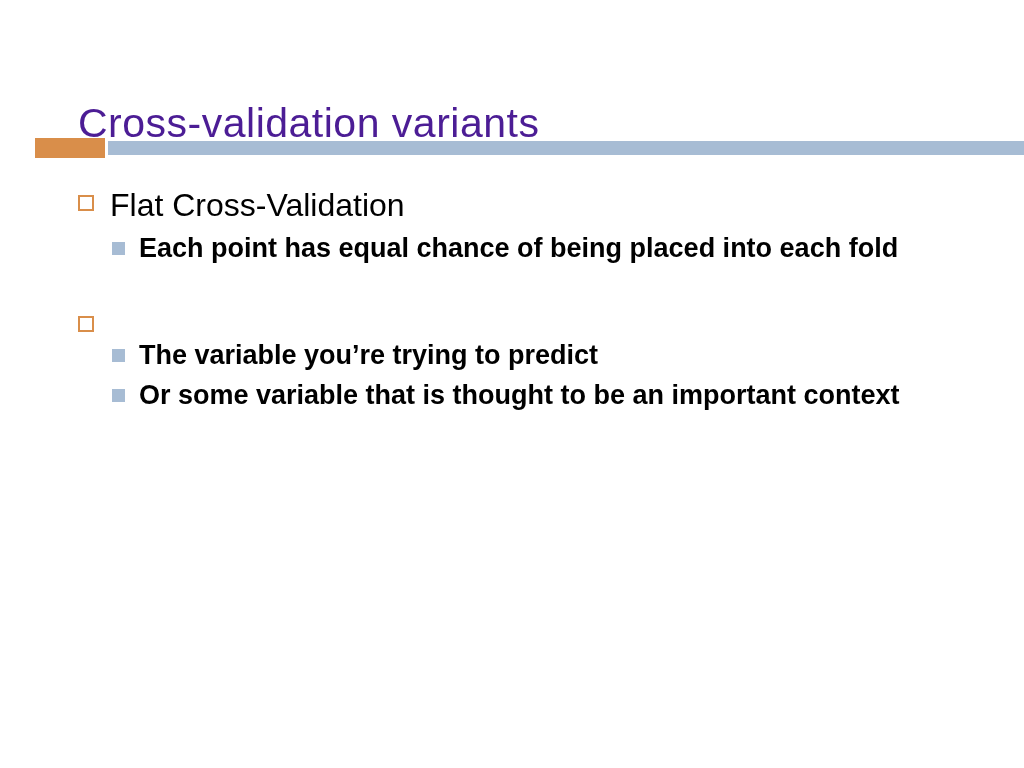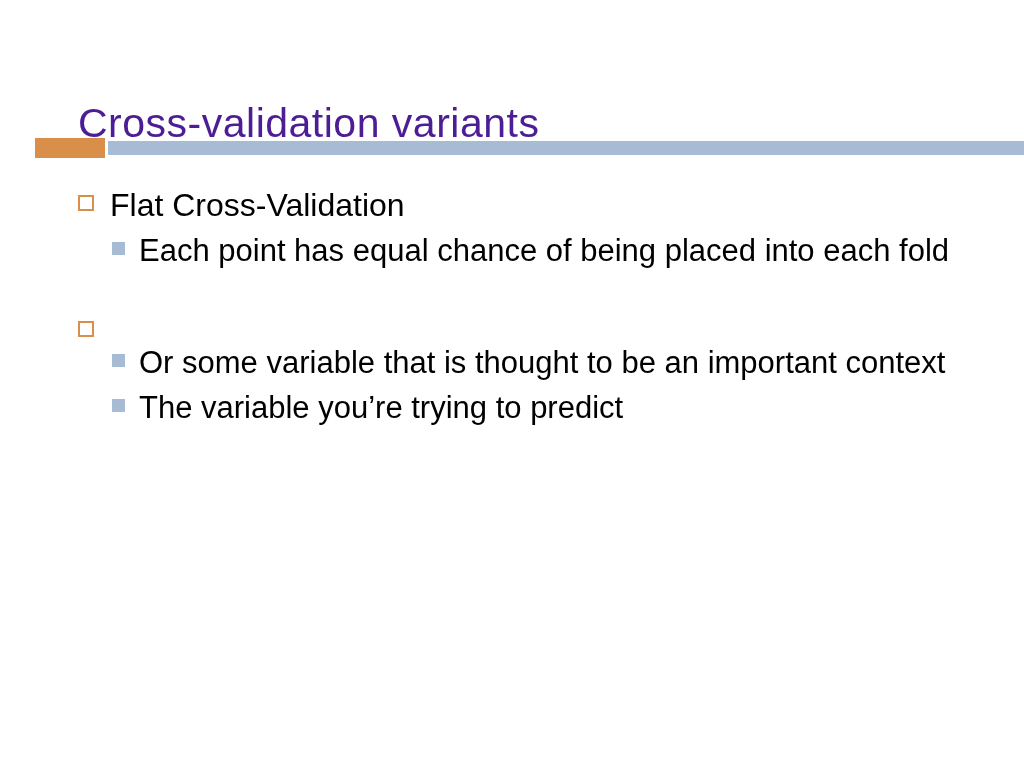--- a/index.html
+++ b/index.html
@@ -9,21 +9,21 @@
   .divider { position: absolute; top: 138px; left: 0; width: 1024px; height: 20px; }
   .divider .orange { position: absolute; top: 0; left: 35px; width: 70px; height: 20px; background: #d98e4a; }
   .divider .blue { position: absolute; top: 3px; left: 108px; right: 0; height: 14px; background: #a7bcd4; }
   .content { position: absolute; top: 185px; left: 78px; right: 50px; }
   .item-l1 { margin-bottom: 4px; }
   .item-l1 .row { display: flex; align-items: flex-start; }
   .bullet-sq-open { width: 16px; height: 16px; border: 2px solid #d98e4a; flex: 0 0 16px; margin-top: 10px; margin-right: 16px; }
   .l1-text { font-size: 32px; line-height: 1.25; font-weight: 400; text-align: center; }
   .item-l2 { display: flex; align-items: flex-start; margin-left: 34px; margin-top: 6px; margin-bottom: 6px; }
   .bullet-sq-filled { width: 13px; height: 13px; background: #a7bcd4; flex: 0 0 13px; margin-top: 11px; margin-right: 14px; }
-  .l2-text { font-size: 31px; line-height: 1.28; font-weight: 400; }
+  .l2-text { font-size: 27px; line-height: 1.28; font-weight: 700; }
   .gap { height: 34px; }
 </style>
 </head>
 <body>
 
 <div class="slide">
 
   <div class="title">Cross-validation variants</div>
 
   <div class="divider">
@@ -45,23 +45,23 @@
     </div>
 
     <div class="gap"></div>
 
     <div class="item-l1">
       <div class="row">
         <div class="bullet-sq-open"></div>
       </div>
       <div class="item-l2">
         <div class="bullet-sq-filled"></div>
-        <div class="l2-text">Or some variable that is thought to be an important context</div>
+        <div class="l2-text">The variable you’re trying to predict</div>
       </div>
       <div class="item-l2">
         <div class="bullet-sq-filled"></div>
-        <div class="l2-text">The variable you’re trying to predict</div>
+        <div class="l2-text">Or some variable that is thought to be an important context</div>
       </div>
     </div>
 
   </div>
 
 </div>
 
 </body></html>

